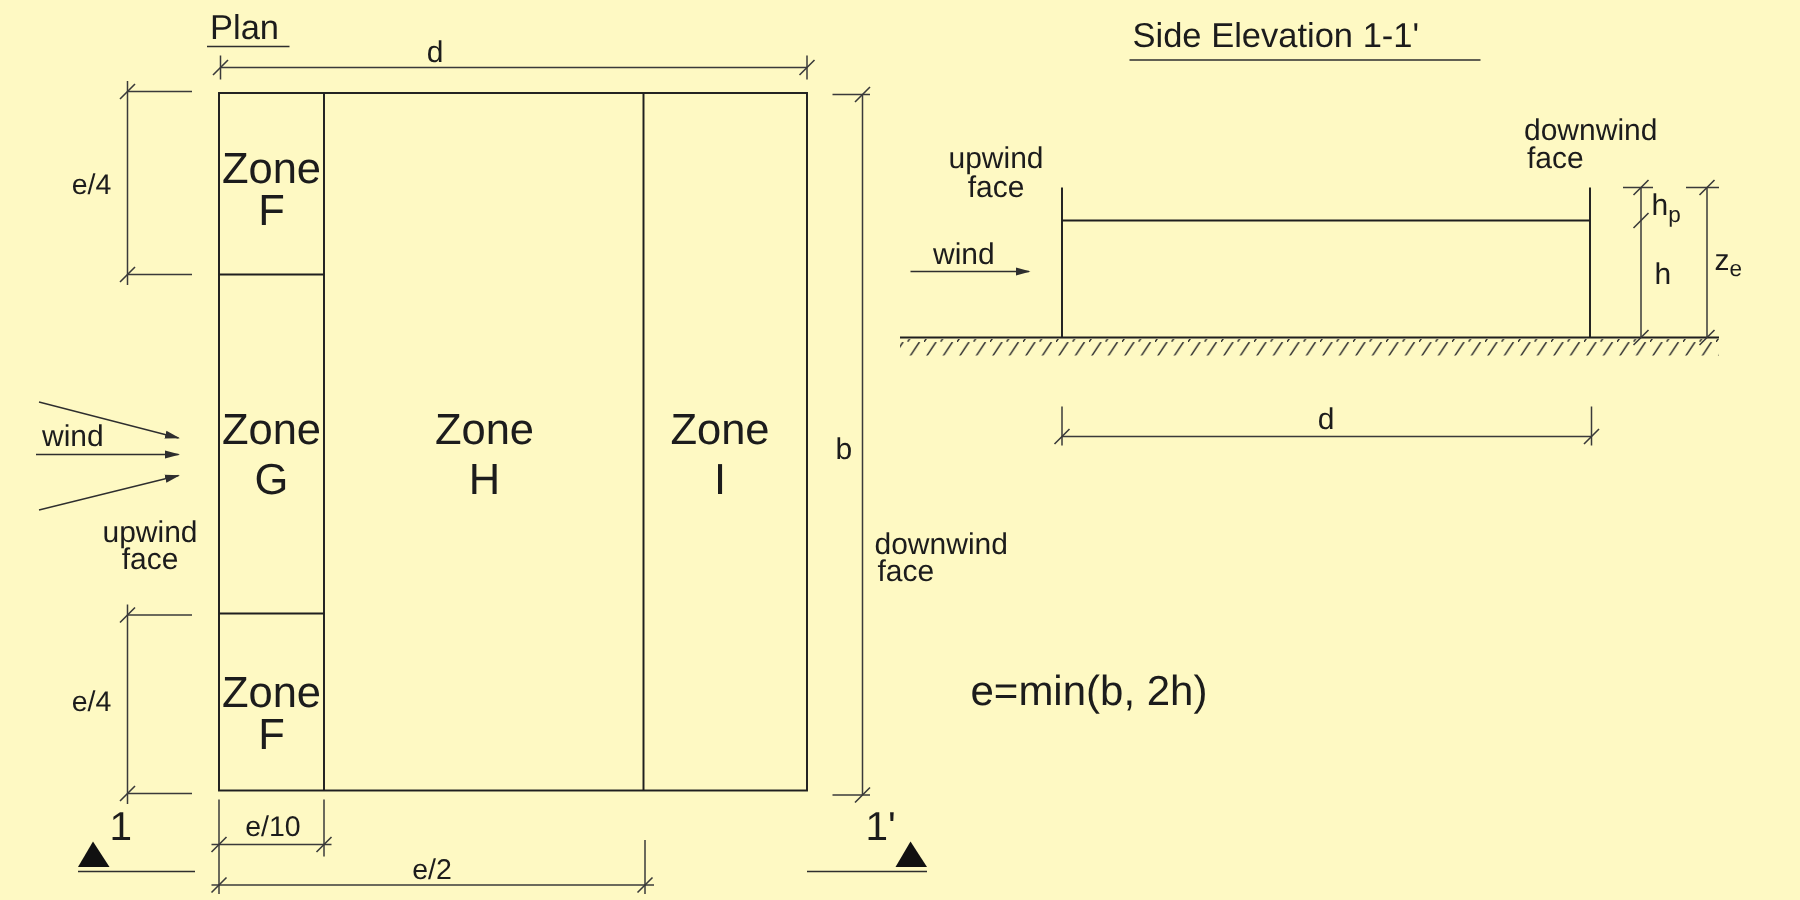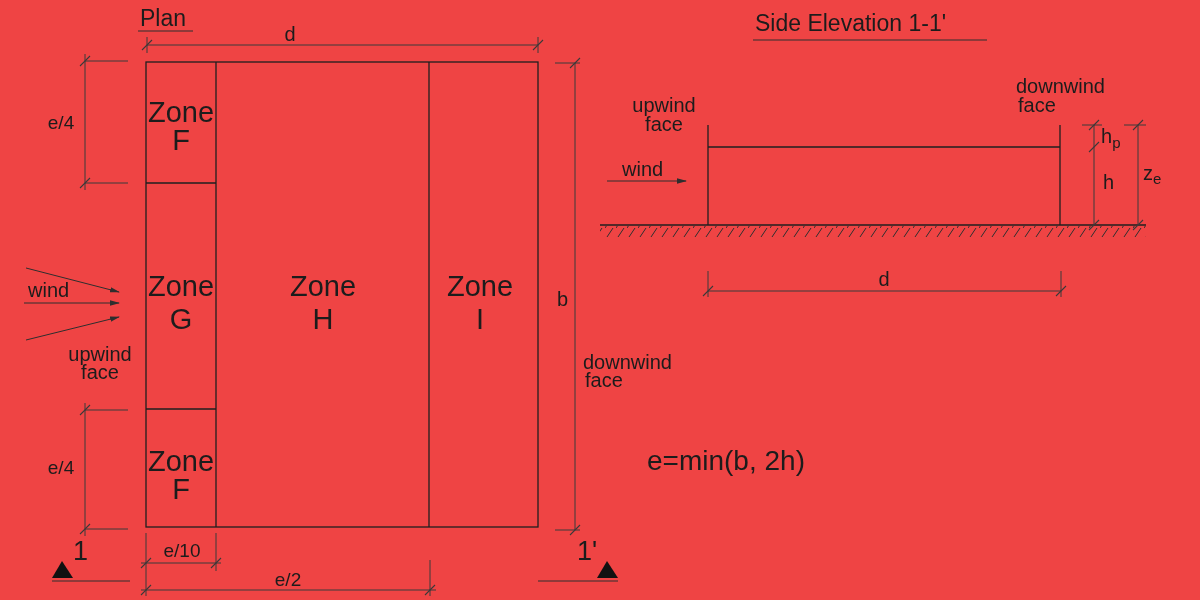--- a/index.html
+++ b/index.html
@@ -1,16 +1,16 @@
 <!DOCTYPE html>
 <html><head>
 <meta charset="utf-8">
 <style>
   html,body{margin:0;padding:0;background:#fff;}
-  .canvas{position:relative;width:1200px;height:600px;background:#ef4444;overflow:hidden;
+  .canvas{position:relative;width:1200px;height:600px;background:#fef9c3;overflow:hidden;
           font-family:"Liberation Sans", sans-serif;}
   svg{display:block;}
   svg text{fill:#1c1c1c;font-family:"Liberation Sans", sans-serif;}
   .geo{stroke:#1f1f1f;stroke-width:1.3;fill:none;}
   .thin{stroke:#2e2e2e;stroke-width:1;fill:none;}
   .dim{stroke:#3a3a3a;stroke-width:1;fill:none;}
   .tick{stroke:#3a3a3a;stroke-width:1.1;}
   .solid{fill:#111;stroke:none;}
   .t-title{font-size:23px;}
   .t-zone{font-size:29px;}

